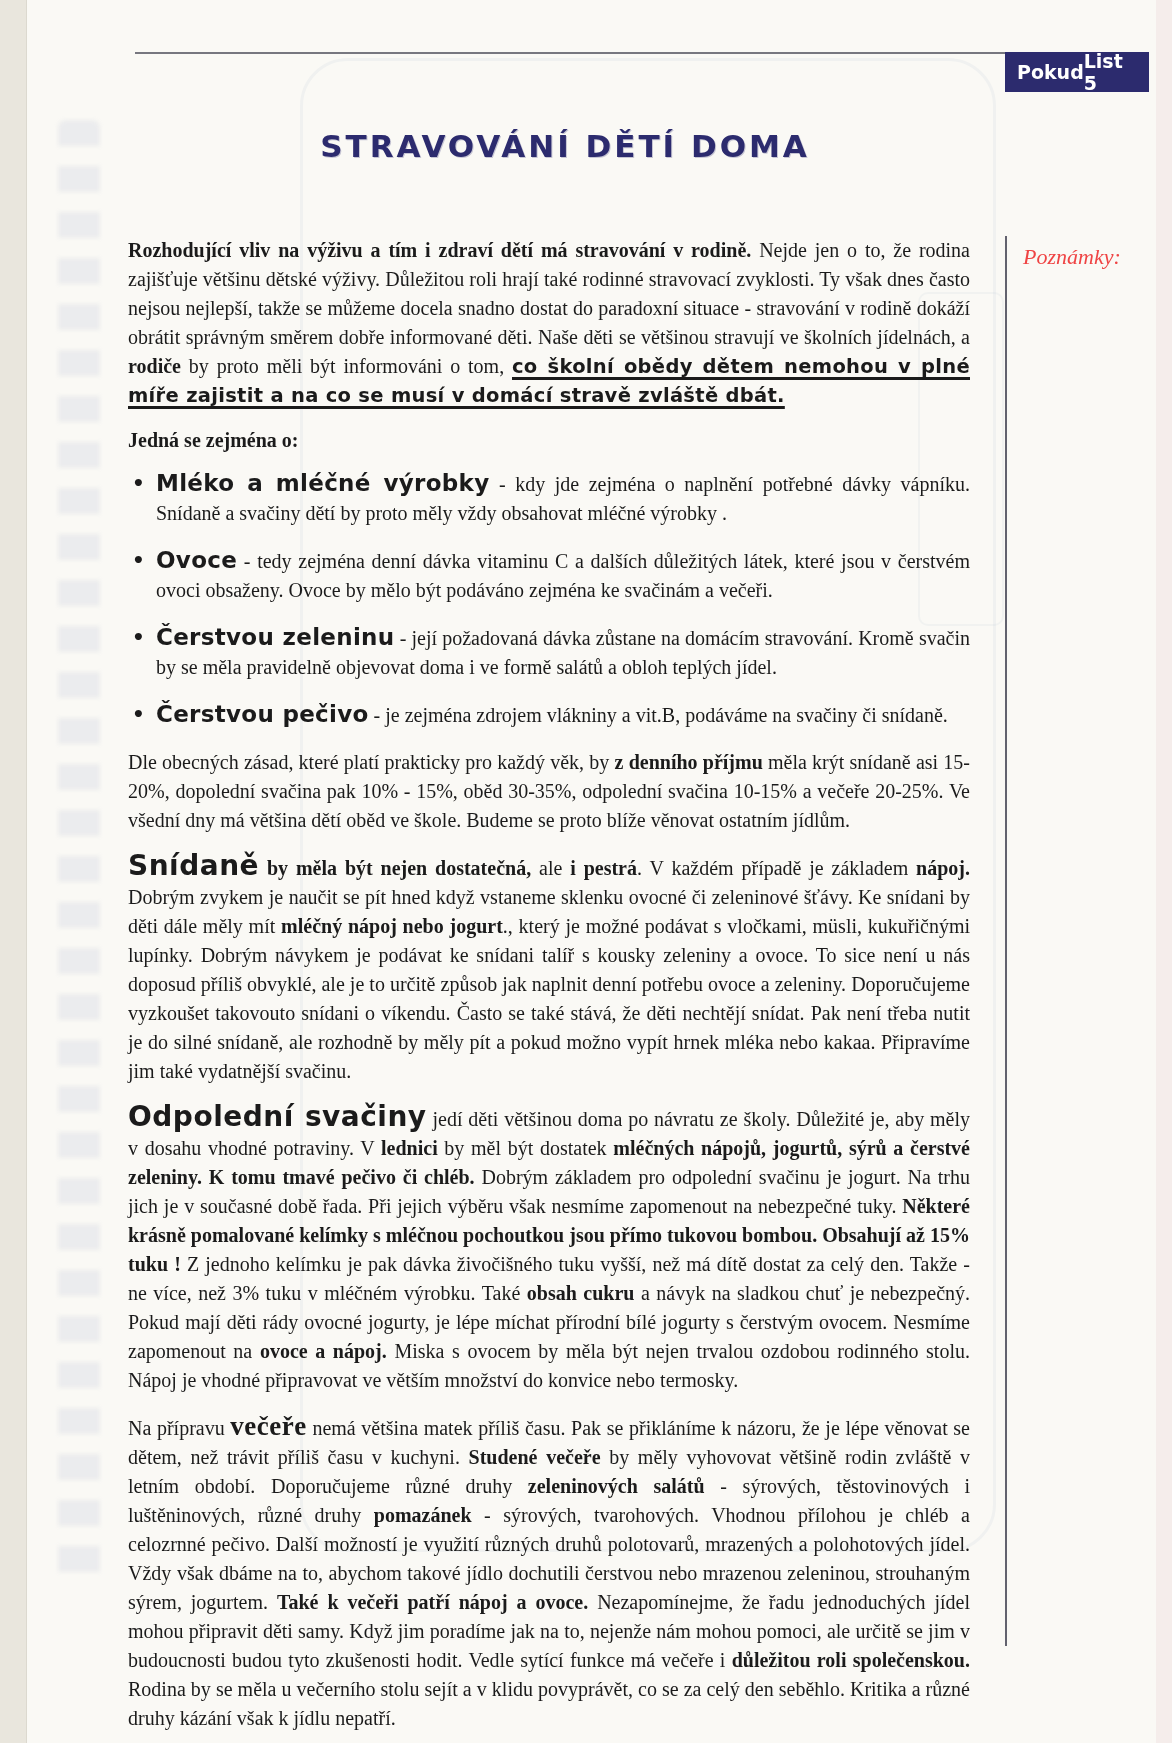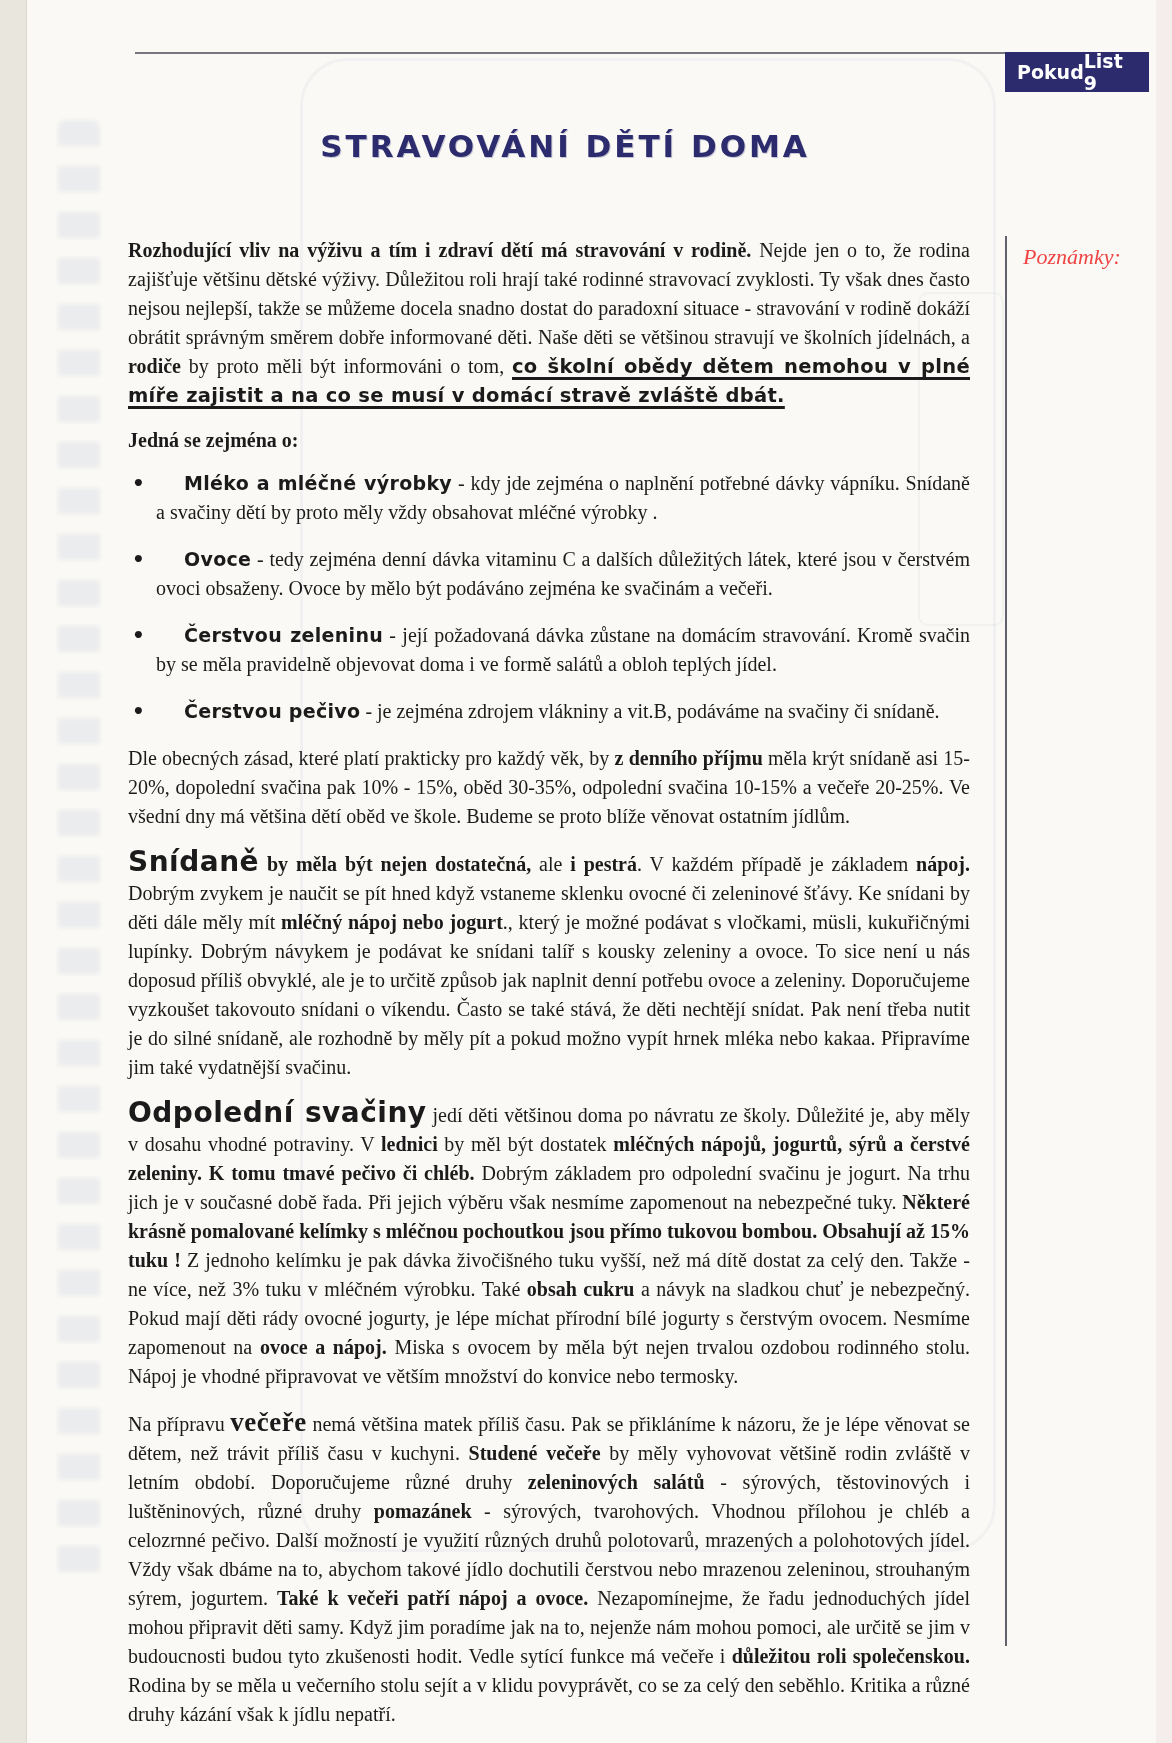--- a/index.html
+++ b/index.html
@@ -73,21 +73,21 @@
   .bullets li{position:relative;padding-left:28px;margin:0 0 18px 0;}
   .bullets .marker{
     position:absolute;left:4px;top:0;
     font-family:"DejaVu Sans", sans-serif;font-weight:bold;
   }
   
   .run-r{font-weight:normal;}
   .run-b{font-weight:bold;}
   .run-d{
     font-family:"DejaVu Sans", sans-serif;font-weight:bold;
-    font-size:19px;letter-spacing:0.3px;margin-left:28px;
+    font-size:23px;letter-spacing:0.3px;
   }
   .run-du{
     font-family:"DejaVu Sans", sans-serif;font-weight:bold;
     font-size:19.5px;letter-spacing:0.3px;
     text-decoration:underline;text-decoration-thickness:2.5px;text-underline-offset:4px;
   }
   .run-h{
     font-family:"DejaVu Sans", sans-serif;font-weight:bold;
     font-size:28px;letter-spacing:0.5px;line-height:30px;
   }
@@ -114,21 +114,21 @@
   <div class="edge-left"></div>
   <div class="edge-right"></div>
   <div class="ghost-strip"></div>
   <div class="ghost-box"></div>
   <div class="ghost-box2"></div>
 
   <div class="top-rule"></div>
 
   <div class="tab">
     <span>Pokud</span>
-    <span>List 9</span>
+    <span>List 5</span>
   </div>
 
   <h1 class="title">STRAVOVÁNÍ DĚTÍ DOMA</h1>
 
   <div class="main">
     <p class="para"><span class="run-b">Rozhodující vliv na výživu a tím i zdraví dětí má stravování v rodině.</span><span class="run-r"> Nejde jen o to, že rodina zajišťuje většinu dětské výživy. Důležitou roli hrají také rodinné stravovací zvyklosti. Ty však dnes často nejsou nejlepší, takže se můžeme docela snadno dostat do paradoxní situace - stravování v rodině dokáží obrátit správným směrem dobře informované děti. Naše děti se většinou stravují ve školních jídelnách, a </span><span class="run-b">rodiče</span><span class="run-r"> by proto měli být informováni o tom, </span><span class="run-du">co školní obědy dětem nemohou v plné míře zajistit a na co se musí v domácí stravě zvláště dbát.</span></p>
     <p class="para lead"><span class="run-b">Jedná se zejména o:</span></p>
 
     <ul class="bullets">
       <li>

